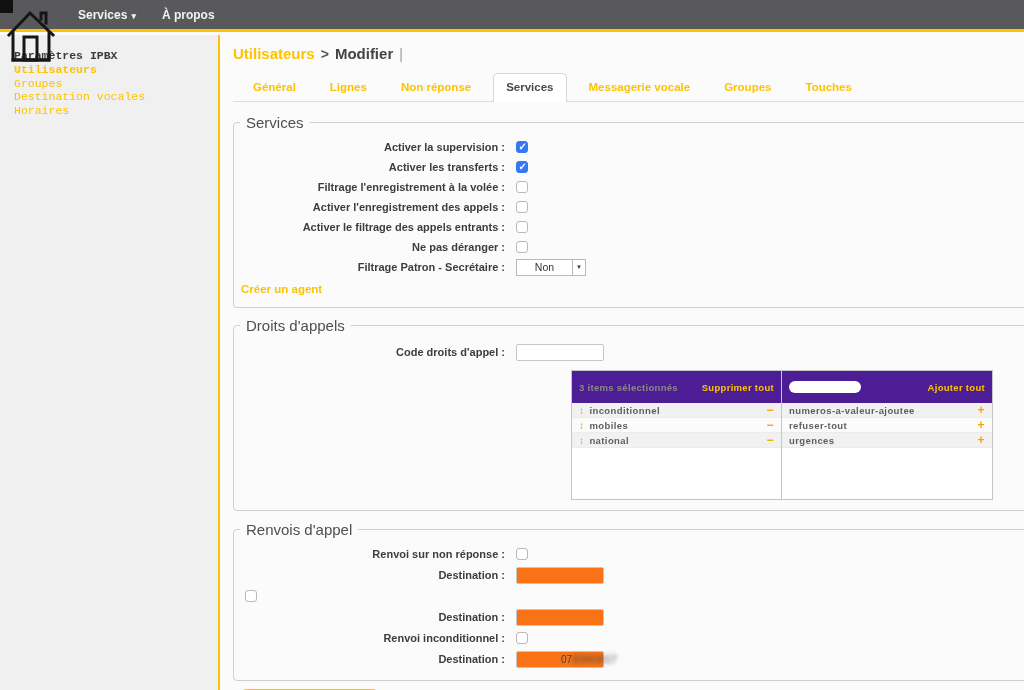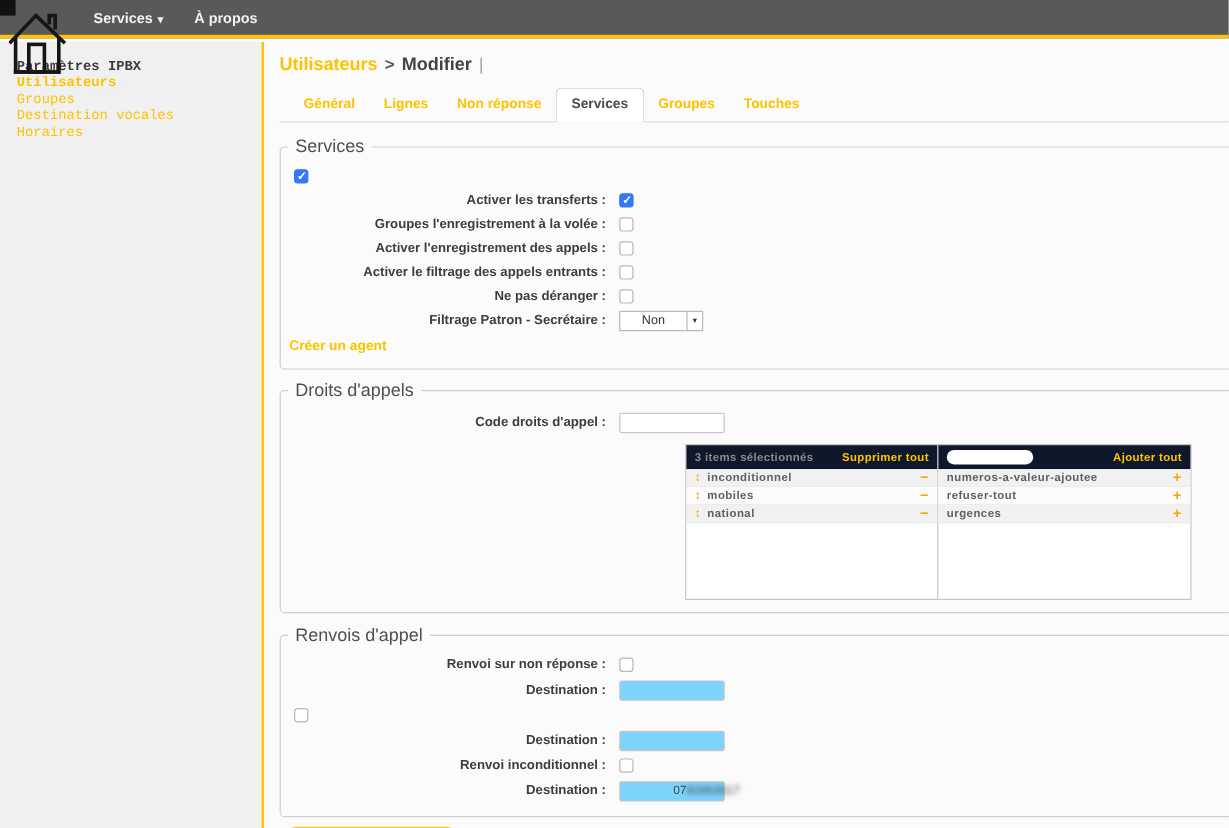--- a/index.html
+++ b/index.html
@@ -30,21 +30,21 @@
   
   .main { position:absolute; top:35px; left:222px; width:802px; height:655px; padding:10px 0 0 11px; }
 
   .breadcrumb { display:flex; align-items:baseline; gap:6px; white-space:nowrap; }
   .bc-section { color:#fdc300; font-size:15px; font-weight:bold; }
   .bc-sep { color:#555; font-size:14px; font-weight:bold; }
   .bc-page { color:#444; font-size:15px; font-weight:bold; }
   .bc-bar { color:#9a9a9a; font-size:14px; }
   .bc-sub { color:#8f8f8f; font-size:11px; }
 
-  .tabbar { margin-top:11px; border-bottom:1px solid #dcdcdc; display:flex; align-items:flex-end; padding-left:8px; }
+  .tabbar { margin-top:11px; border-bottom:1px solid #dcdcdc; display:flex; align-items:flex-end; padding-left:8px;gap:10px; }
   .tab { font-size:11.5px; font-weight:bold; color:#fdc300; padding:7px 12px 8px; cursor:pointer; white-space:nowrap; }
   .tab.active { color:#4a4a4a; background:#fff; border:1px solid #d6d6d6; border-bottom:none;
                 border-radius:5px 5px 0 0; margin-bottom:-1px; padding-bottom:9px; }
 
   fieldset { border:1px solid #cfcfcf; border-radius:4px; width:820px; padding:6px 0 10px; }
   fieldset.fs-services { margin-top:12px; }
   fieldset.fs-droits   { margin-top:9px;  }
   fieldset.fs-renvois  { margin-top:10px; }
   legend { font-size:15px; color:#4f4f4f; margin-left:6px; padding:0 6px; }
 
@@ -59,28 +59,28 @@
   .select { width:70px; height:17px; background:#fff; border:1px solid #b9b9b9; display:flex; align-items:stretch; cursor:pointer; }
   .select-value { flex:1; font-size:10.5px; color:#333; display:flex; align-items:center; justify-content:center; }
   .select-btn { width:13px; border-left:1px solid #b9b9b9; display:flex; align-items:center; justify-content:center;
                 font-size:7px; color:#333; background:#fff; }
 
   .link { font-size:11.5px; font-weight:bold; color:#fdc300; cursor:pointer; }
   .agent-link { margin:6px 0 2px 7px; display:inline-block; }
 
   .input { width:88px; height:17px; border:1px solid #c6c6c6; border-radius:2px; background:#fff;
            font-size:10px; color:#444; display:flex; align-items:center; padding:0 5px; }
-  .input.disabled { background:#7dd3fc;padding-left:44px; }
+  .input.disabled { background:#f97316;padding-left:44px; }
   .blurred { filter:blur(2px); }
 
   
   .picker { margin:6px 0 0 337px; width:422px; height:130px; border:1px solid #c5c5c5; background:#fff; display:flex; }
   .panel { width:50%; display:flex; flex-direction:column; }
   .panel.left { border-right:1px solid #c5c5c5; }
-  .panel-head { height:20px; background:#0f172a; display:flex; align-items:center; justify-content:space-between; padding:0 7px; flex:none; }
+  .panel-head { height:32px; background:#4c1d95; display:flex; align-items:center; justify-content:space-between; padding:0 7px; flex:none; }
   .panel-head .count { font-size:9.5px; font-weight:bold; color:#8a8a8a; letter-spacing:.3px; }
   .panel-head .head-link { font-size:9.5px; font-weight:bold; color:#fdc300; letter-spacing:.3px; cursor:pointer; }
   .filter-box { width:72px; height:12px; border:none; border-radius:6px; background:#fff; font-size:9px; padding:0 6px; outline:none; }
   .pick-row { height:15px; display:flex; align-items:center; padding:0 7px; gap:5px;
               font-size:9.5px; font-weight:bold; letter-spacing:.4px; color:#5f5f5f;
               border-bottom:1px solid #ececec; cursor:pointer; }
   .pick-row:nth-child(odd) { background:#fbfbfb; }
   .pick-row:nth-child(even) { background:#f1f1f1; }
   .pick-row .name { flex:1; }
   .move-ic { color:#f7a600; font-size:10px; font-weight:bold; }
@@ -136,41 +136,43 @@
     <span class="bc-sep">&gt;</span>
     <span class="bc-page">Modifier</span>
     <span class="bc-bar">|</span>
   </div>
 
   <div class="tabbar">
     <div class="tab">Général</div>
     <div class="tab">Lignes</div>
     <div class="tab">Non réponse</div>
     <div class="tab active">Services</div>
+    <div class="tab">Messagerie vocale</div>
     <div class="tab">Groupes</div>
     <div class="tab">Touches</div>
   </div>
 
   
   <fieldset class="fs-services">
     <legend>Services</legend>
 
     <div class="frow">
+      <div class="flabel">Activer la supervision :</div>
       <div class="fctrl">
           <span class="cb on"></span>
         </div>
     </div>
     <div class="frow">
       <div class="flabel">Activer les transferts :</div>
       <div class="fctrl">
           <span class="cb on"></span>
         </div>
     </div>
     <div class="frow">
-      <div class="flabel">Groupes l'enregistrement à la volée :</div>
+      <div class="flabel">Filtrage l'enregistrement à la volée :</div>
       <div class="fctrl">
           <span class="cb"></span>
         </div>
     </div>
     <div class="frow">
       <div class="flabel">Activer l'enregistrement des appels :</div>
       <div class="fctrl">
           <span class="cb"></span>
         </div>
     </div>

